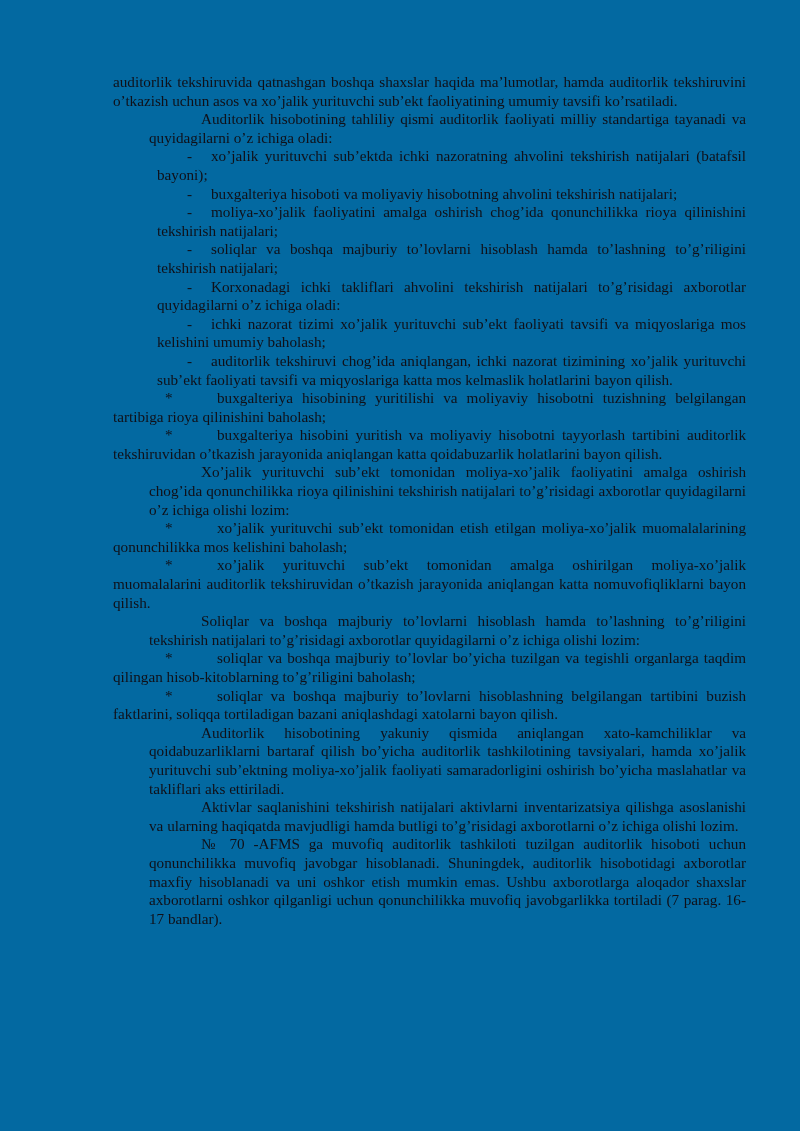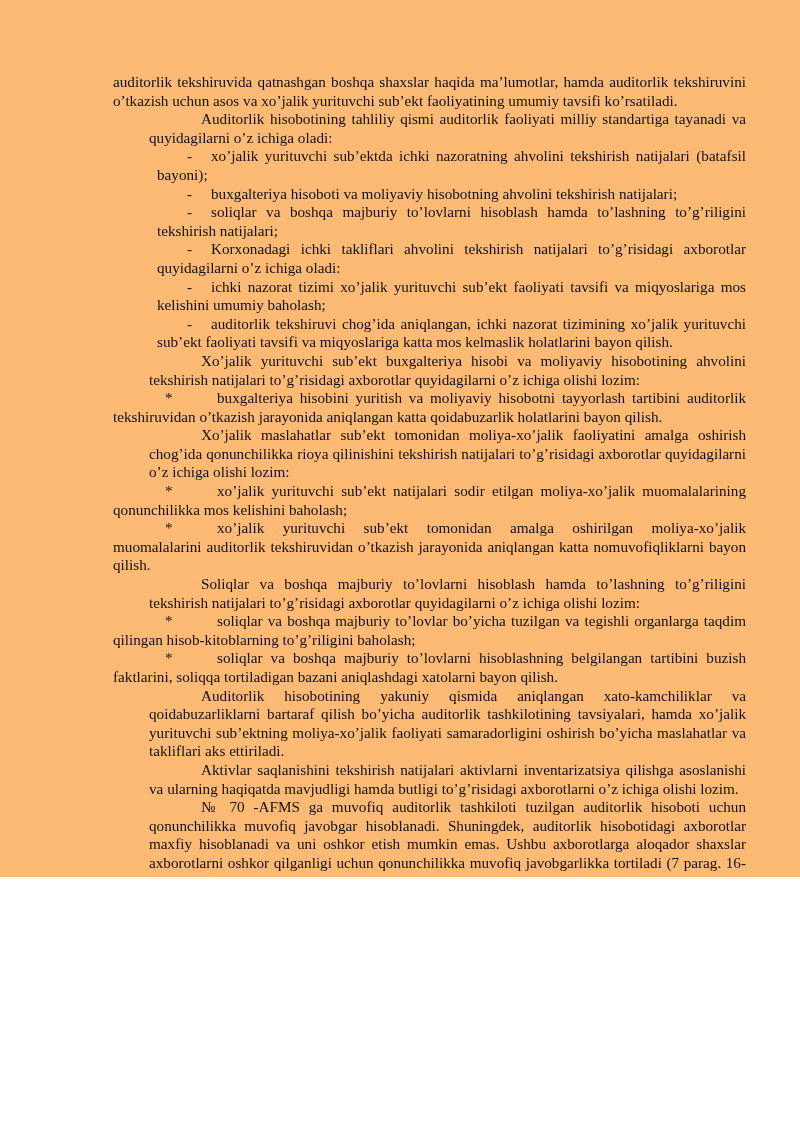--- a/index.html
+++ b/index.html
@@ -1,20 +1,20 @@
 <!DOCTYPE html>
 <html><head>
 <meta charset="utf-8">
 <style>
   html, body { margin:0; padding:0; background:#ffffff; }
   .page {
     position:relative;
     width:800px;
-    height:877px;
-    background:#fdba74;
+    height:1131px;
+    background:#0369a1;
     overflow:hidden;
     font-family:"Liberation Serif", "DejaVu Serif", serif;
     color:#101018;
   }
   .text-block {
     position:absolute;
     left:113px;
     top:73px;
     width:633px;
     font-size:15.2px;
@@ -35,38 +35,39 @@
   <div class="text-block">
 
     <p class="para"><span class="ptext">auditorlik tekshiruvida qatnashgan boshqa shaxslar haqida ma’lumotlar, hamda auditorlik tekshiruvini o’tkazish uchun asos va xo’jalik yurituvchi sub’ekt faoliyatining umumiy tavsifi ko’rsatiladi.</span></p>
 
     <p class="para indent"><span class="ptext">Auditorlik hisobotining tahliliy qismi auditorlik faoliyati milliy standartiga tayanadi va quyidagilarni o’z ichiga oladi:</span></p>
 
     <p class="para dash"><span class="marker-dash">-</span><span class="ptext">xo’jalik yurituvchi sub’ektda ichki nazoratning ahvolini tekshirish natijalari (batafsil bayoni);</span></p>
 
     <p class="para dash"><span class="marker-dash">-</span><span class="ptext">buxgalteriya hisoboti va moliyaviy hisobotning ahvolini tekshirish natijalari;</span></p>
 
+    <p class="para dash"><span class="marker-dash">-</span><span class="ptext">moliya-xo’jalik faoliyatini amalga oshirish chog’ida qonunchilikka rioya qilinishini tekshirish natijalari;</span></p>
 
     <p class="para dash"><span class="marker-dash">-</span><span class="ptext">soliqlar va boshqa majburiy to’lovlarni hisoblash hamda to’lashning to’g’riligini tekshirish natijalari;</span></p>
 
 
     <p class="para dash"><span class="marker-dash">-</span><span class="ptext">Korxonadagi ichki takliflari ahvolini tekshirish natijalari to’g’risidagi axborotlar quyidagilarni o’z ichiga oladi:</span></p>
 
     <p class="para dash"><span class="marker-dash">-</span><span class="ptext">ichki nazorat tizimi xo’jalik yurituvchi sub’ekt faoliyati tavsifi va miqyoslariga mos kelishini umumiy baholash;</span></p>
 
     <p class="para dash"><span class="marker-dash">-</span><span class="ptext">auditorlik tekshiruvi chog’ida aniqlangan, ichki nazorat tizimining xo’jalik yurituvchi sub’ekt faoliyati tavsifi va miqyoslariga katta mos kelmaslik holatlarini bayon qilish.</span></p>
 
-    <p class="para indent"><span class="ptext">Xo’jalik yurituvchi sub’ekt buxgalteriya hisobi va moliyaviy hisobotining ahvolini tekshirish natijalari to’g’risidagi axborotlar quyidagilarni o’z ichiga olishi lozim:</span></p>
 
+    <p class="para ast"><span class="marker-ast">*</span><span class="ptext">buxgalteriya hisobining yuritilishi va moliyaviy hisobotni tuzishning belgilangan tartibiga rioya qilinishini baholash;</span></p>
 
     <p class="para ast"><span class="marker-ast">*</span><span class="ptext">buxgalteriya hisobini yuritish va moliyaviy hisobotni tayyorlash tartibini auditorlik tekshiruvidan o’tkazish jarayonida aniqlangan katta qoidabuzarlik holatlarini bayon qilish.</span></p>
 
-    <p class="para indent"><span class="ptext">Xo’jalik maslahatlar sub’ekt tomonidan moliya-xo’jalik faoliyatini amalga oshirish chog’ida qonunchilikka rioya qilinishini tekshirish natijalari to’g’risidagi axborotlar quyidagilarni o’z ichiga olishi lozim:</span></p>
+    <p class="para indent"><span class="ptext">Xo’jalik yurituvchi sub’ekt tomonidan moliya-xo’jalik faoliyatini amalga oshirish chog’ida qonunchilikka rioya qilinishini tekshirish natijalari to’g’risidagi axborotlar quyidagilarni o’z ichiga olishi lozim:</span></p>
 
-    <p class="para ast"><span class="marker-ast">*</span><span class="ptext">xo’jalik yurituvchi sub’ekt natijalari sodir etilgan moliya-xo’jalik muomalalarining qonunchilikka mos kelishini baholash;</span></p>
+    <p class="para ast"><span class="marker-ast">*</span><span class="ptext">xo’jalik yurituvchi sub’ekt tomonidan etish etilgan moliya-xo’jalik muomalalarining qonunchilikka mos kelishini baholash;</span></p>
 
     <p class="para ast"><span class="marker-ast">*</span><span class="ptext">xo’jalik yurituvchi sub’ekt tomonidan amalga oshirilgan moliya-xo’jalik muomalalarini auditorlik tekshiruvidan o’tkazish jarayonida aniqlangan katta nomuvofiqliklarni bayon qilish.</span></p>
 
     <p class="para indent"><span class="ptext">Soliqlar va boshqa majburiy to’lovlarni hisoblash hamda to’lashning to’g’riligini tekshirish natijalari to’g’risidagi axborotlar quyidagilarni o’z ichiga olishi lozim:</span></p>
 
     <p class="para ast"><span class="marker-ast">*</span><span class="ptext">soliqlar va boshqa majburiy to’lovlar bo’yicha tuzilgan va tegishli organlarga taqdim qilingan hisob-kitoblarning to’g’riligini baholash;</span></p>
 
     <p class="para ast"><span class="marker-ast">*</span><span class="ptext">soliqlar va boshqa majburiy to’lovlarni hisoblashning belgilangan tartibini buzish faktlarini, soliqqa tortiladigan bazani aniqlashdagi xatolarni bayon qilish.</span></p>
 
     <p class="para indent"><span class="ptext">Auditorlik hisobotining yakuniy qismida aniqlangan xato-kamchiliklar va qoidabuzarliklarni bartaraf qilish bo’yicha auditorlik tashkilotining tavsiyalari, hamda xo’jalik yurituvchi sub’ektning moliya-xo’jalik faoliyati samaradorligini oshirish bo’yicha maslahatlar va takliflari aks ettiriladi.</span></p>

